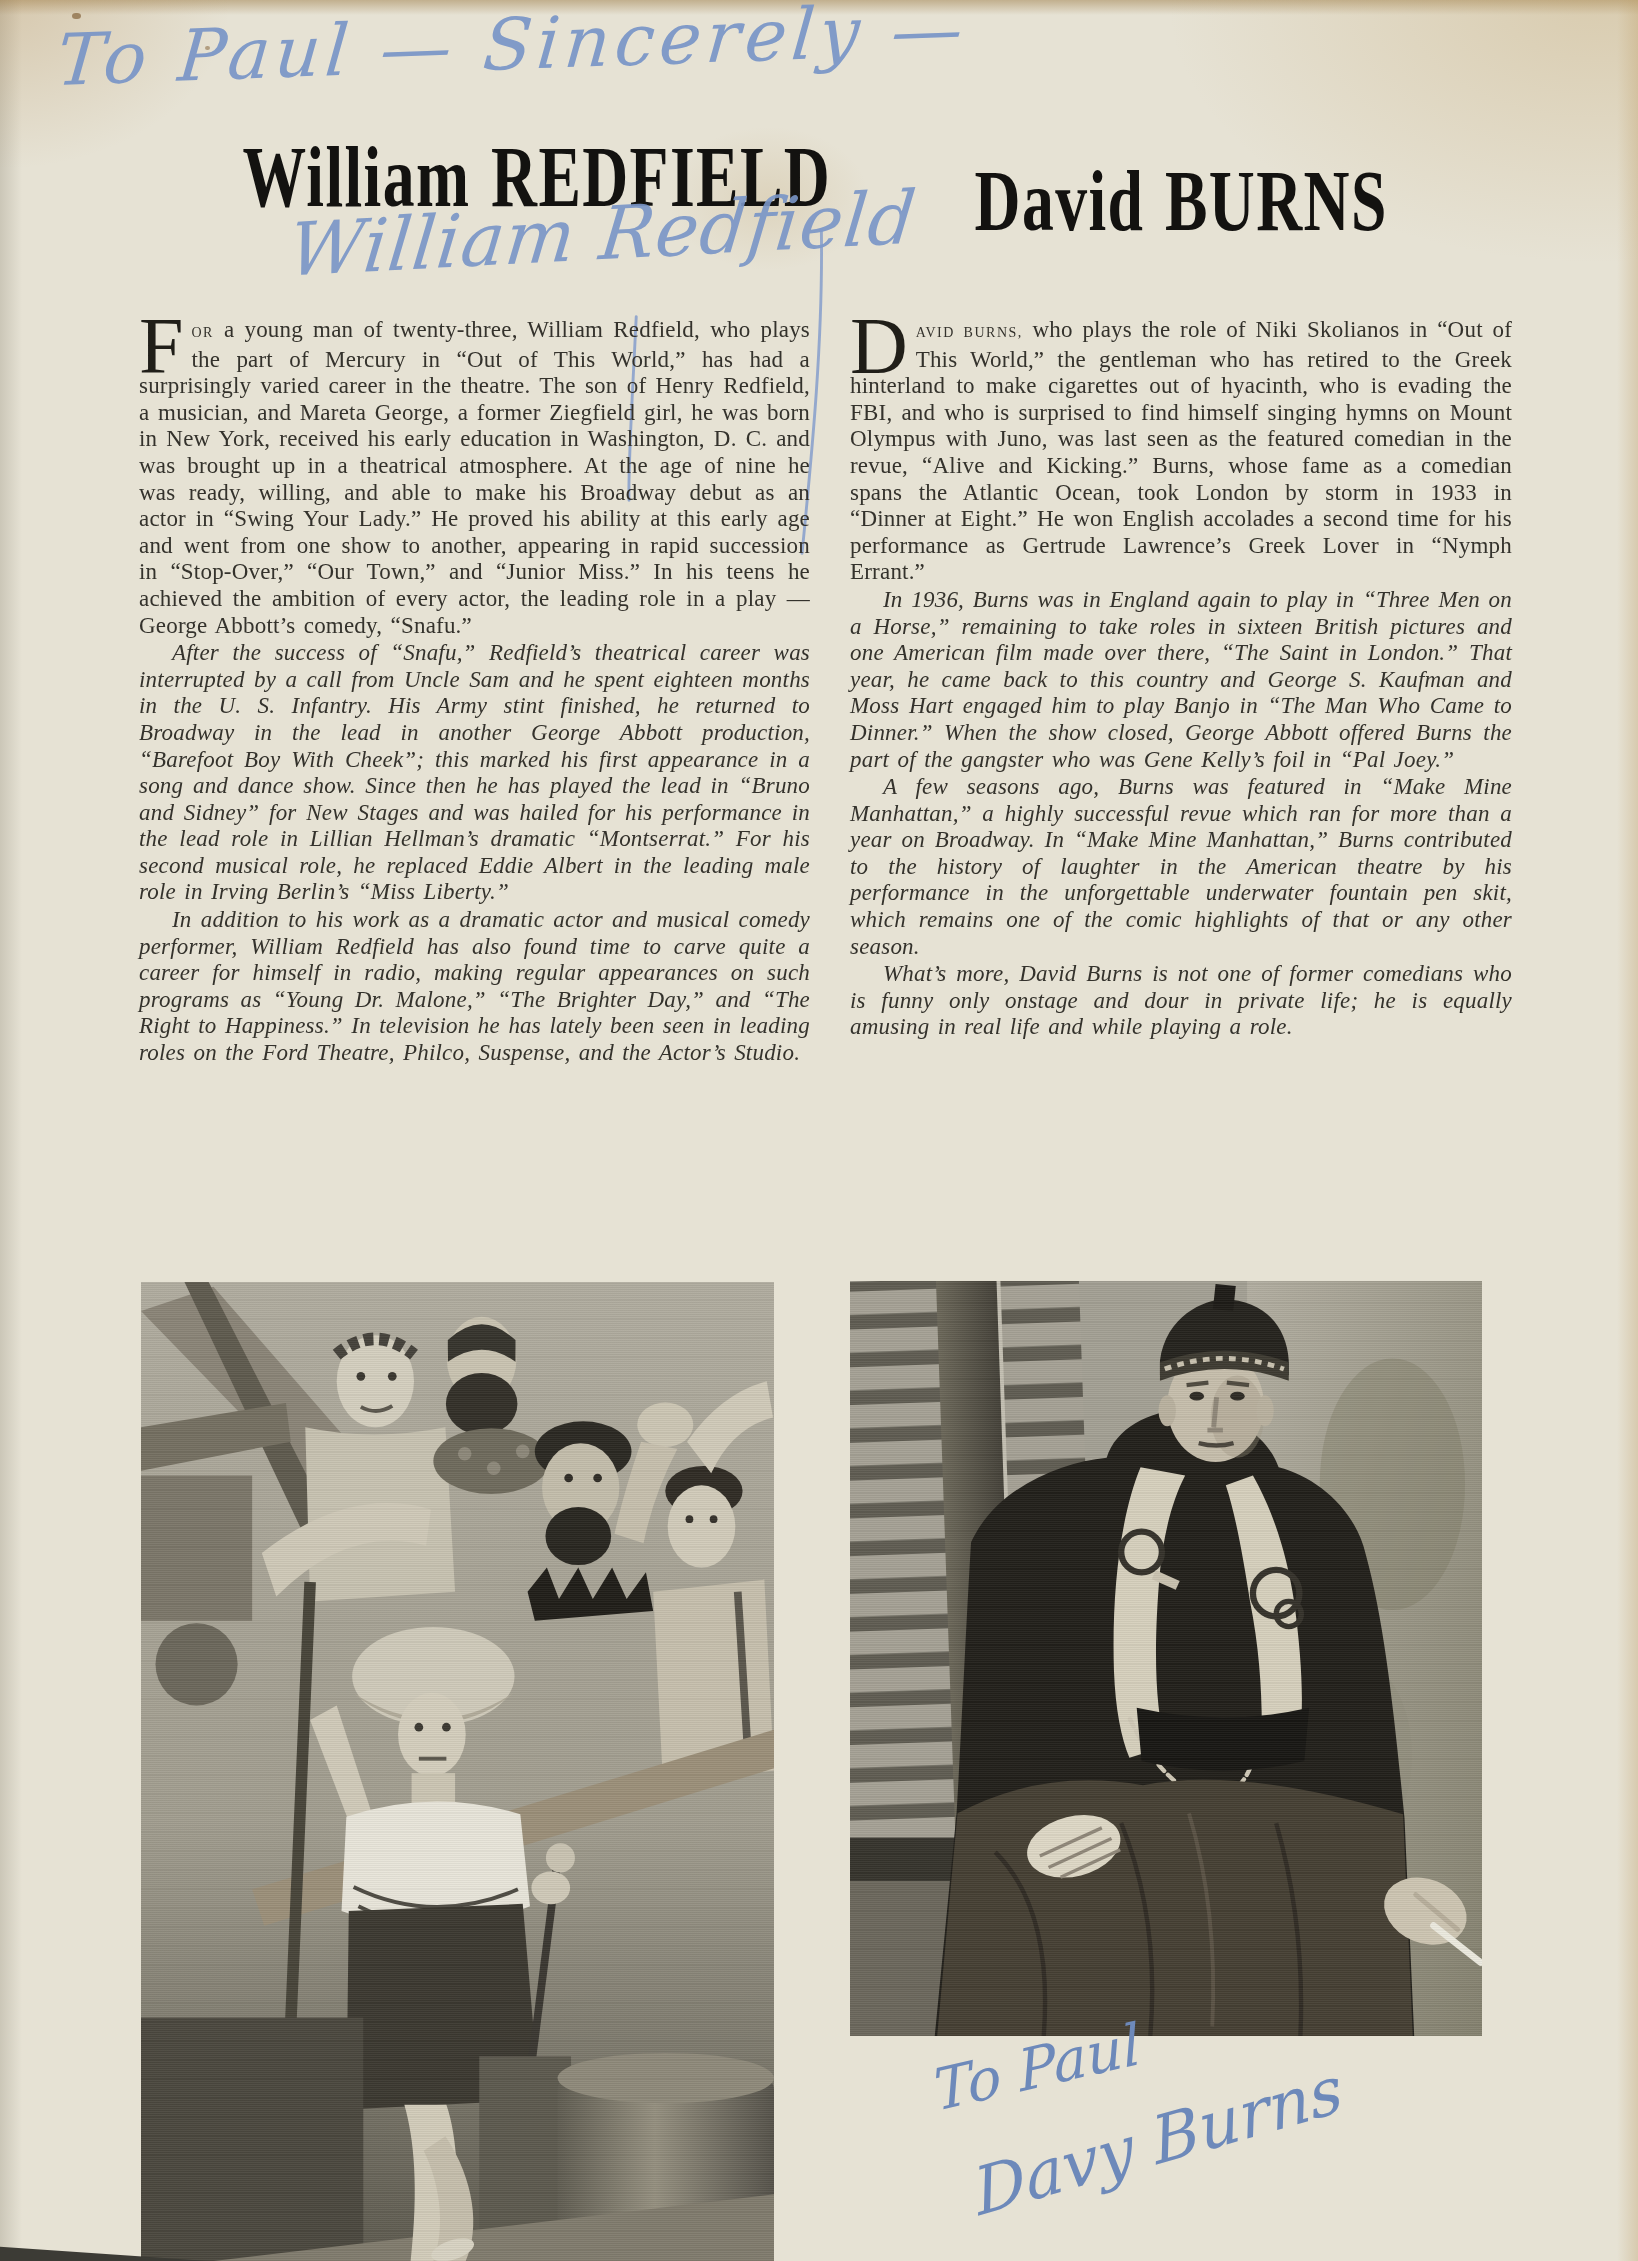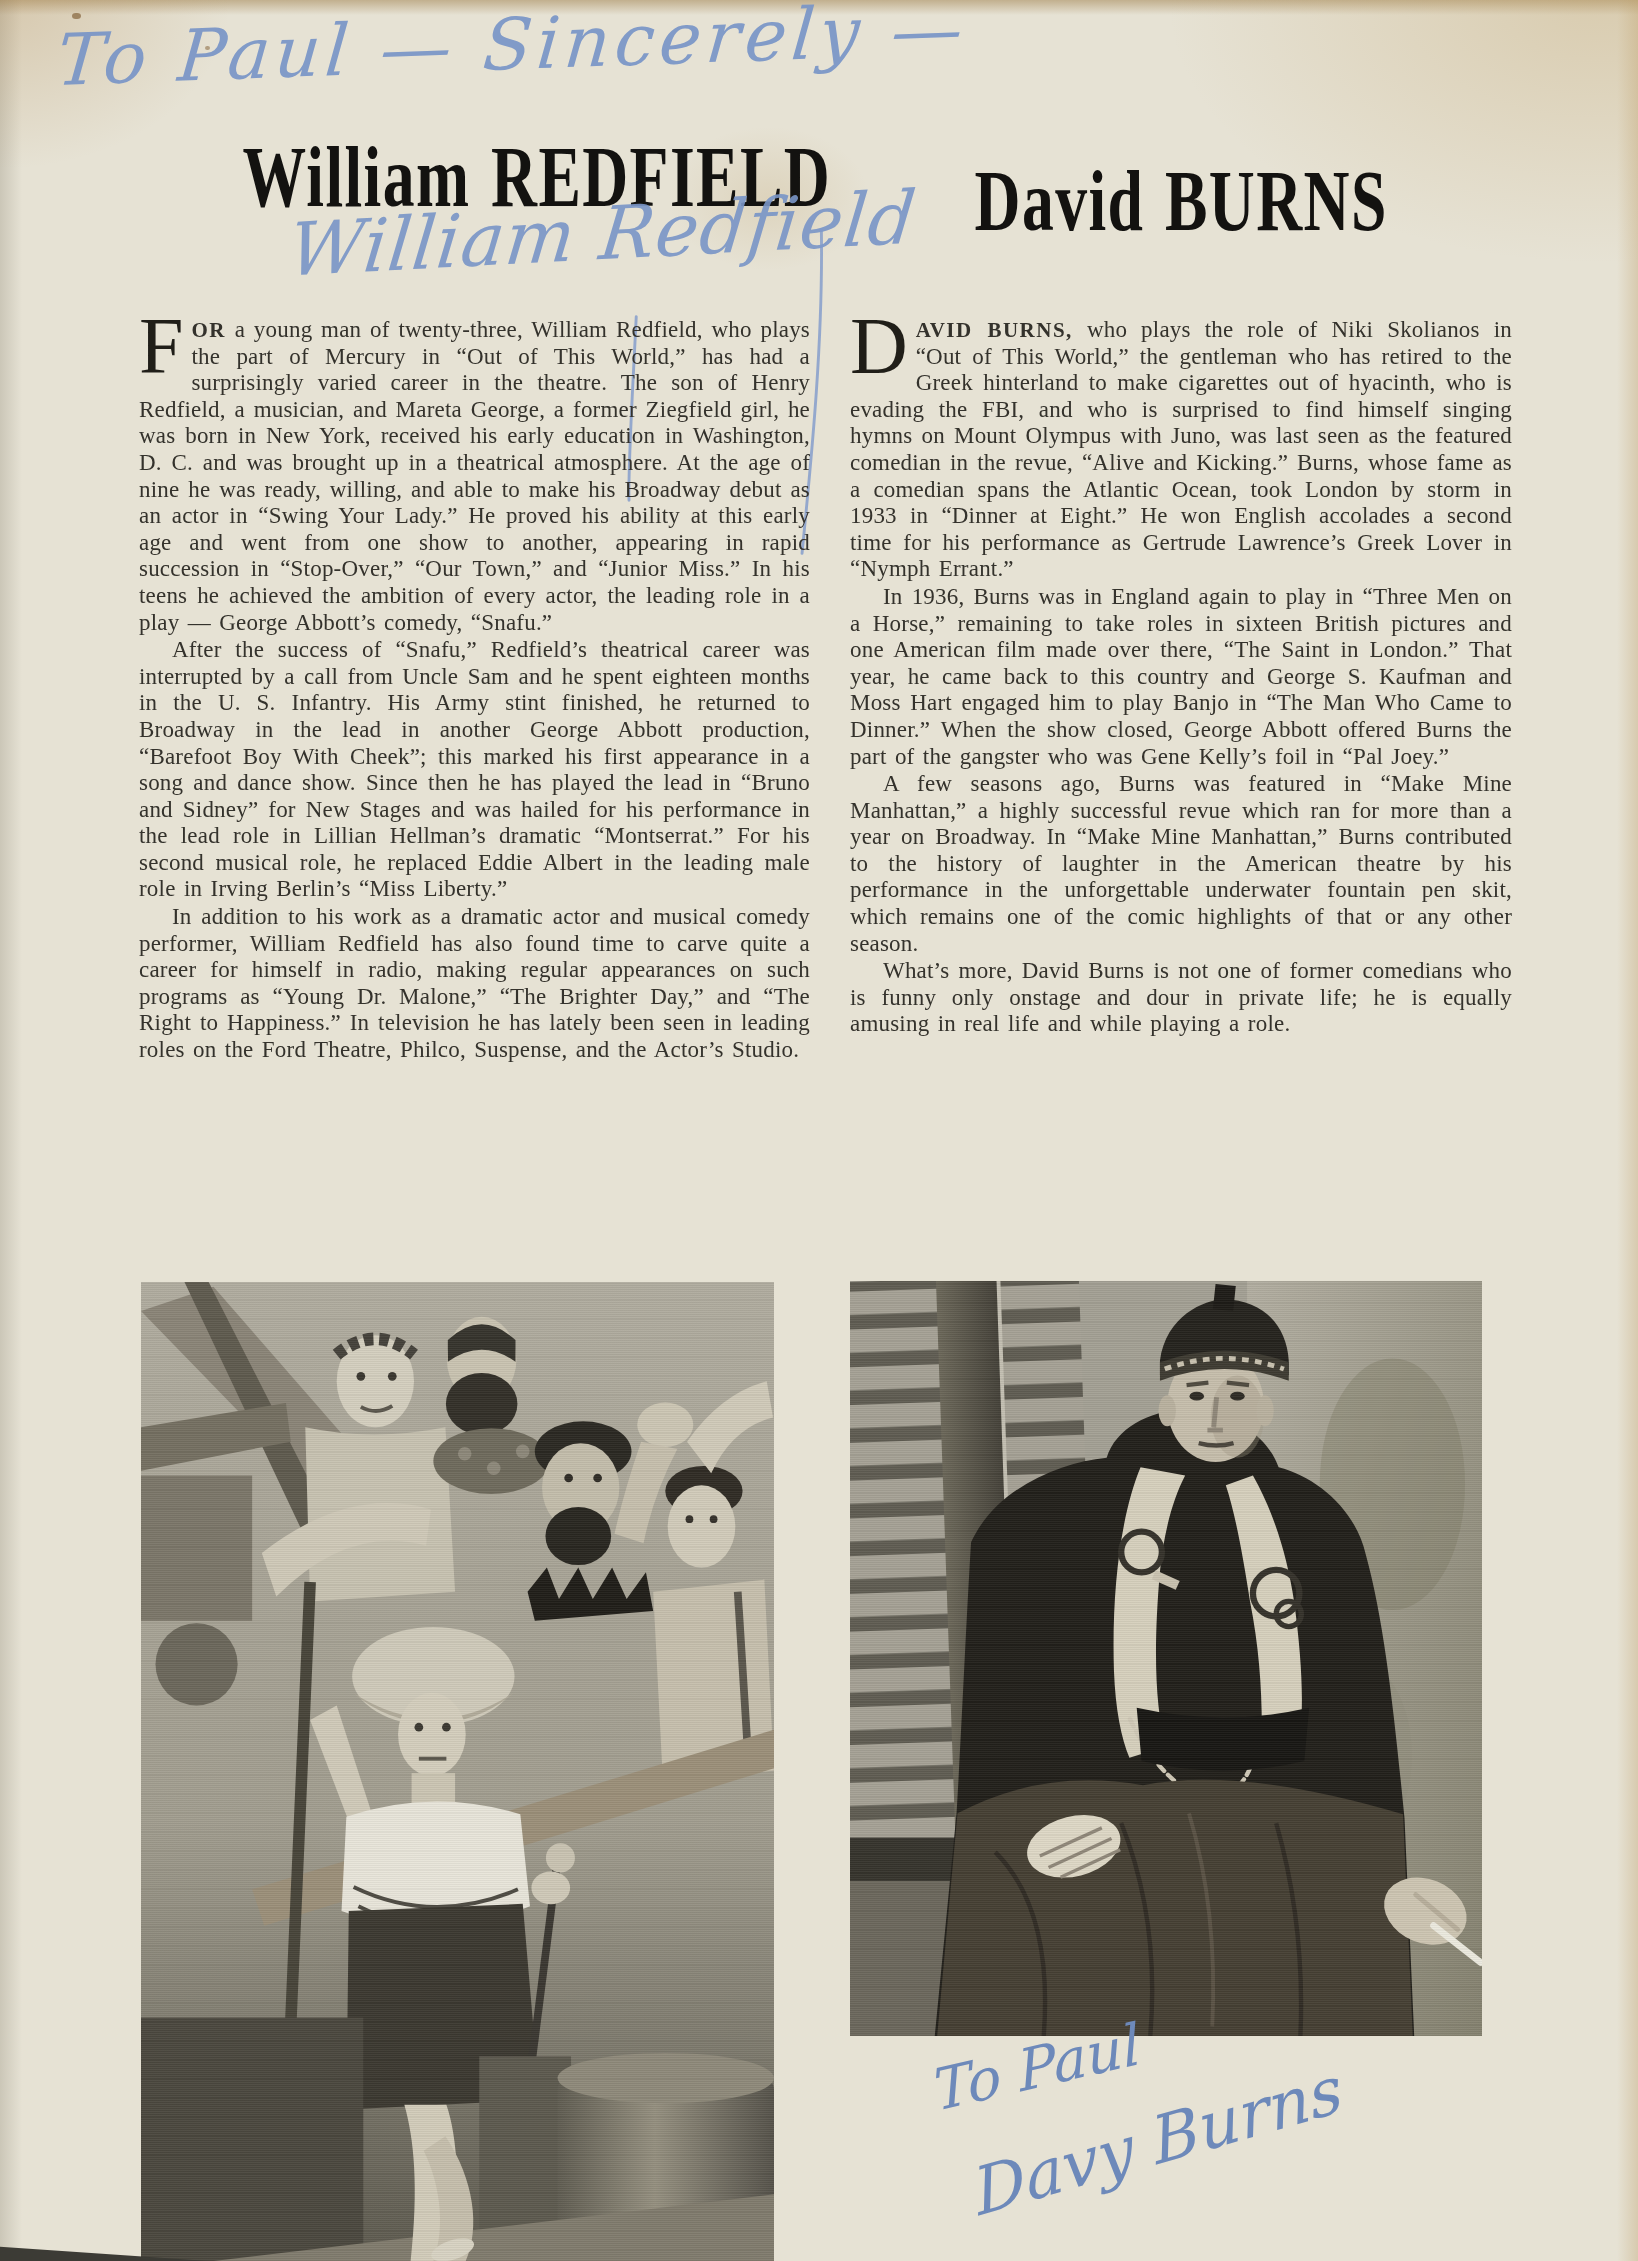--- a/index.html
+++ b/index.html
@@ -41,23 +41,23 @@
     transform:rotate(-13deg) skewX(-7deg);}
   .sig-burns2{left:968px;top:2103px;font-size:65px;color:#6d89ba;
     transform:rotate(-16deg) skewX(-7deg);}
   .ink-tails{position:absolute;left:600px;top:203px;width:261px;height:377px;}
   
   .col{position:absolute;width:671px;font-size:23px;line-height:26.6px;text-align:justify;
     color:#34322c;word-spacing:2.4px;letter-spacing:0.2px;}
   .col-left{left:139px;top:317px;}
   .col-right{left:850px;top:317px;width:662px;}
   .para{margin:0;}
-  .para.indent{text-indent:33px;margin-top:1px;}
+  .para.indent{text-indent:33px;margin-top:1px;font-style:italic;}
   .dropcap{float:left;font-size:80px;line-height:52px;padding:2.9px 7.7px 0 0;color:#201e18;}
-  .lead{font-size:21px;letter-spacing:1.5px;font-weight:bold;}
+  .lead{font-size:14px;letter-spacing:1.5px;}
   
   .photo{position:absolute;margin:0;overflow:hidden;background:#a5a296;}
   .photo svg{display:block;width:100%;height:100%;}
   .photo::after{content:"";position:absolute;inset:0;pointer-events:none;
     background:repeating-linear-gradient(0deg,rgba(25,24,20,.05) 0 1px,rgba(244,242,235,.05) 1px 1.9px);}
   .photo-left{left:141px;top:1282px;width:633px;height:979px;}
   .photo-right{left:850px;top:1281px;width:632px;height:755px;}
 </style>
 </head>
 <body>

